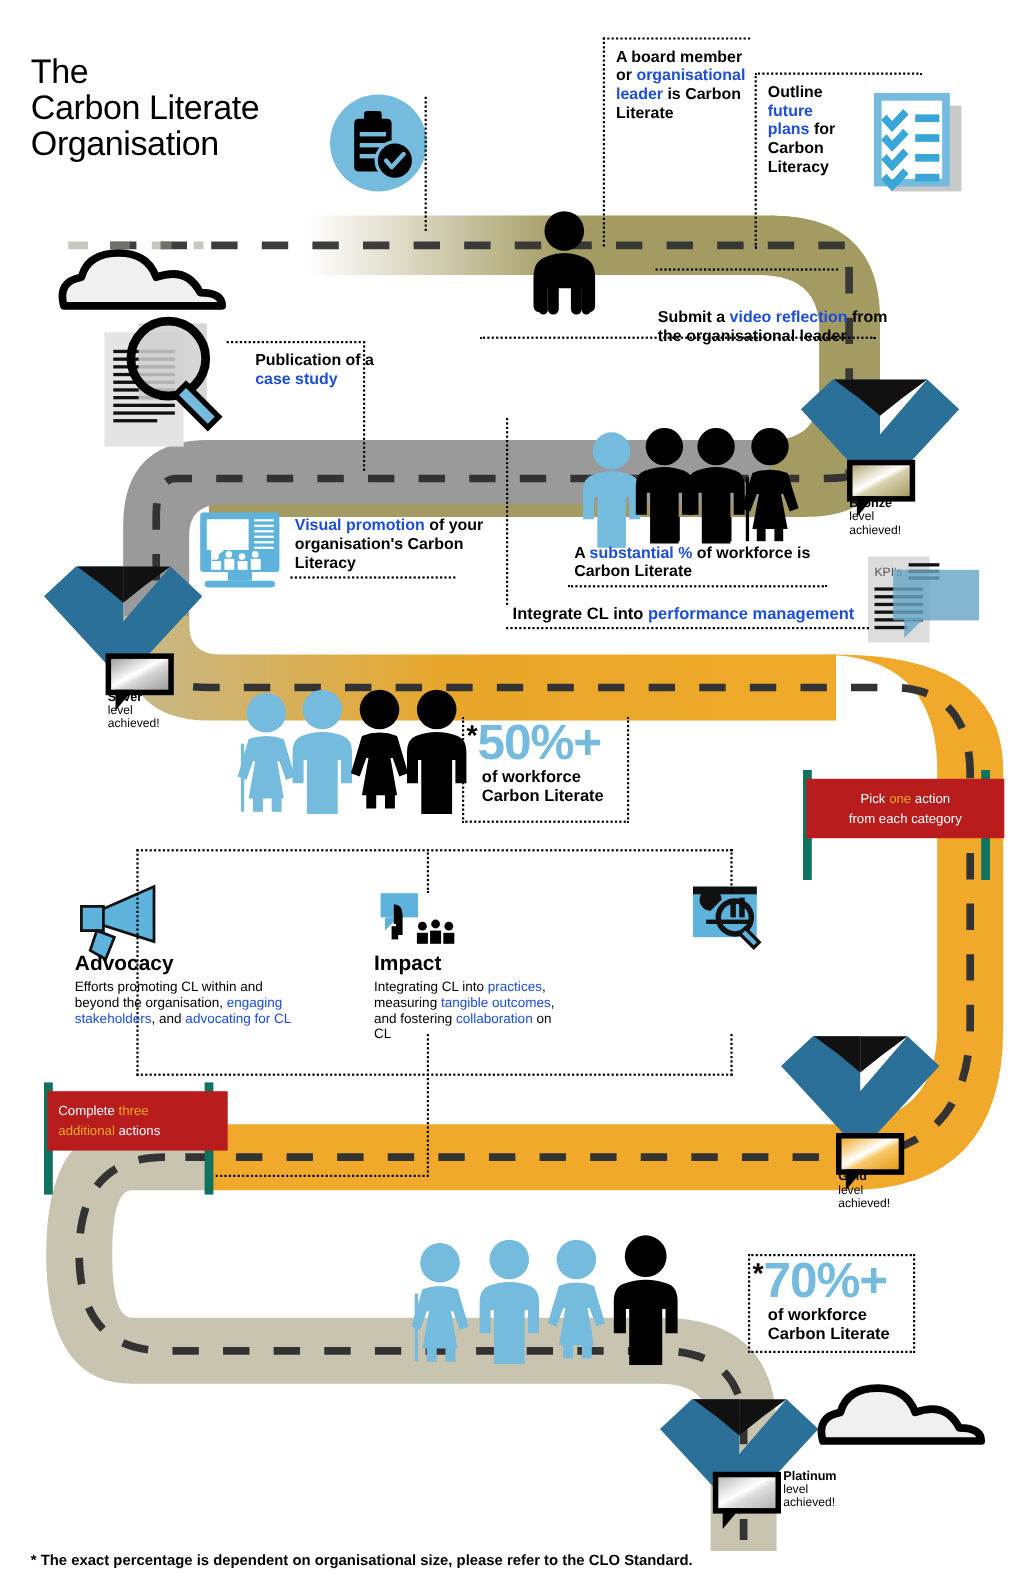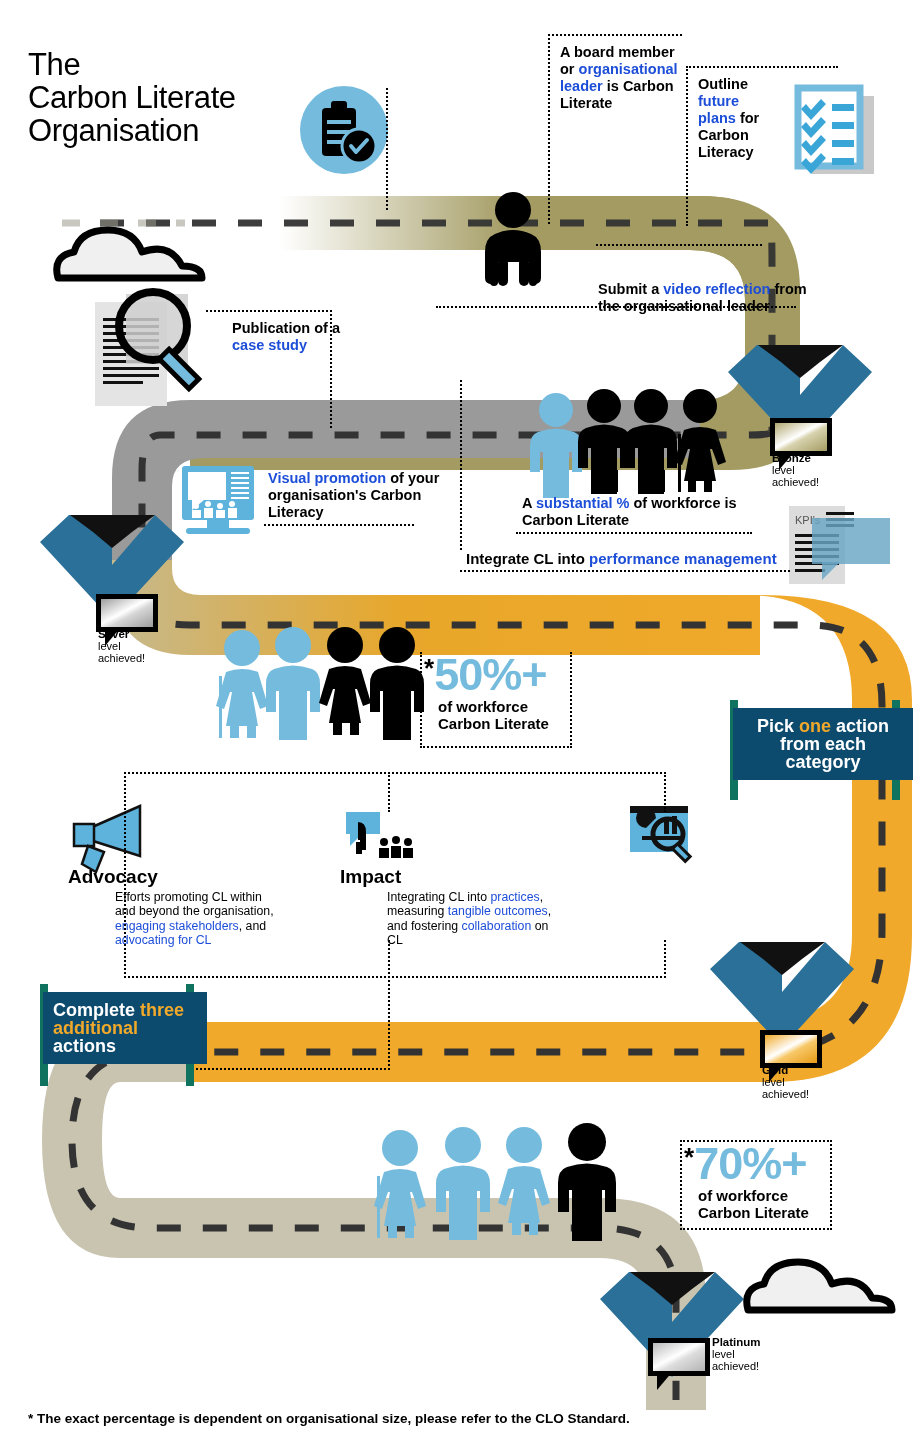--- a/index.html
+++ b/index.html
@@ -27,29 +27,29 @@
   .lvl b{font-size:11.5px;}
 
   
   .pct{position:absolute;}
   .pct .num{font-size:45px;font-weight:bold;color:#74bbdd;line-height:44px;letter-spacing:-1px;}
   .pct .star{font-size:26px;font-weight:bold;color:#000;vertical-align:top;}
   .pct .sub{font-size:15px;font-weight:bold;line-height:17px;color:#000;margin-top:1px;}
 
   
   .sign{position:absolute;}
-  .signboard{background:#0c4a6e;color:#fff;font-weight:bold;font-size:18px;
+  .signboard{background:#b91c1c;color:#fff;font-weight:normal;font-size:12px;
              line-height:18px;text-align:center;padding:9px 10px;}
   .signboard .y{color:#f0a92a;}
   .post{position:absolute;width:8px;background:#0f7360;}
 
   
   .cat{position:absolute;width:210px;}
   .cat .ctitle{font-size:19px;font-weight:bold;margin-bottom:2px;}
-  .cat .cbody{font-size:12.3px;line-height:14.3px;margin-left:47px;}
+  .cat .cbody{font-size:12.3px;line-height:14.3px;}
 
   
   #footnote{left:28px;top:1411px;font-size:13.5px;font-weight:bold;}
 </style>
 </head>
 <body>
 
 <div class="stage">
 
   <svg class="svgroad" viewBox="0 0 918 1450">

